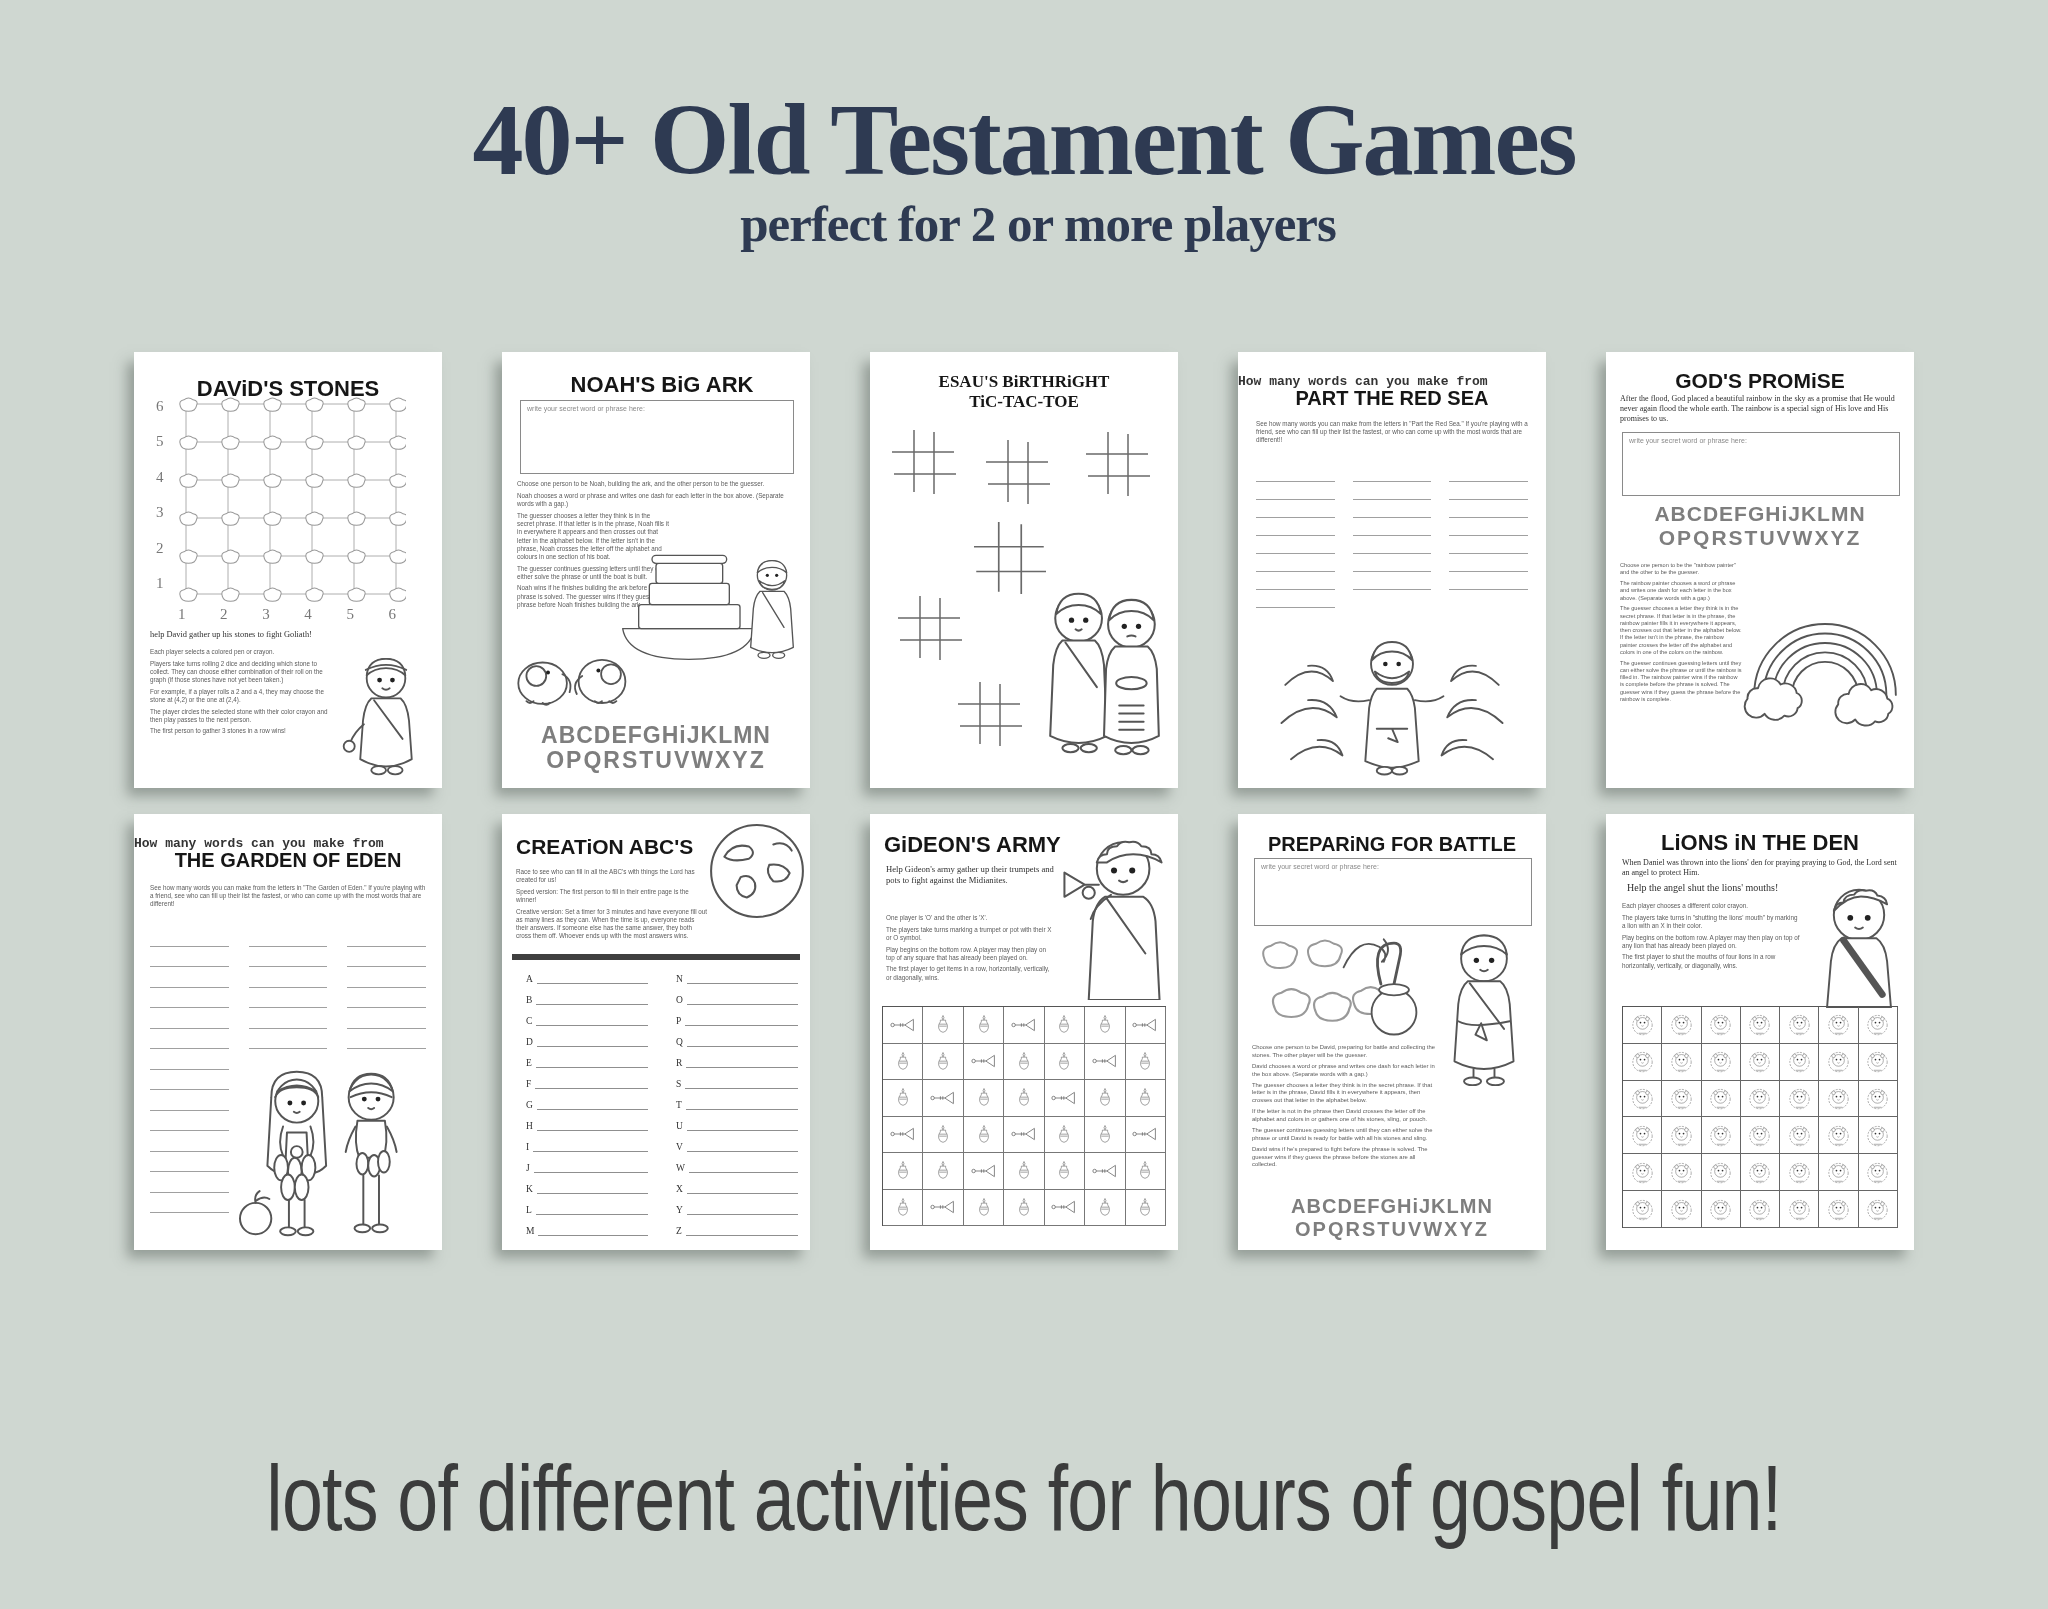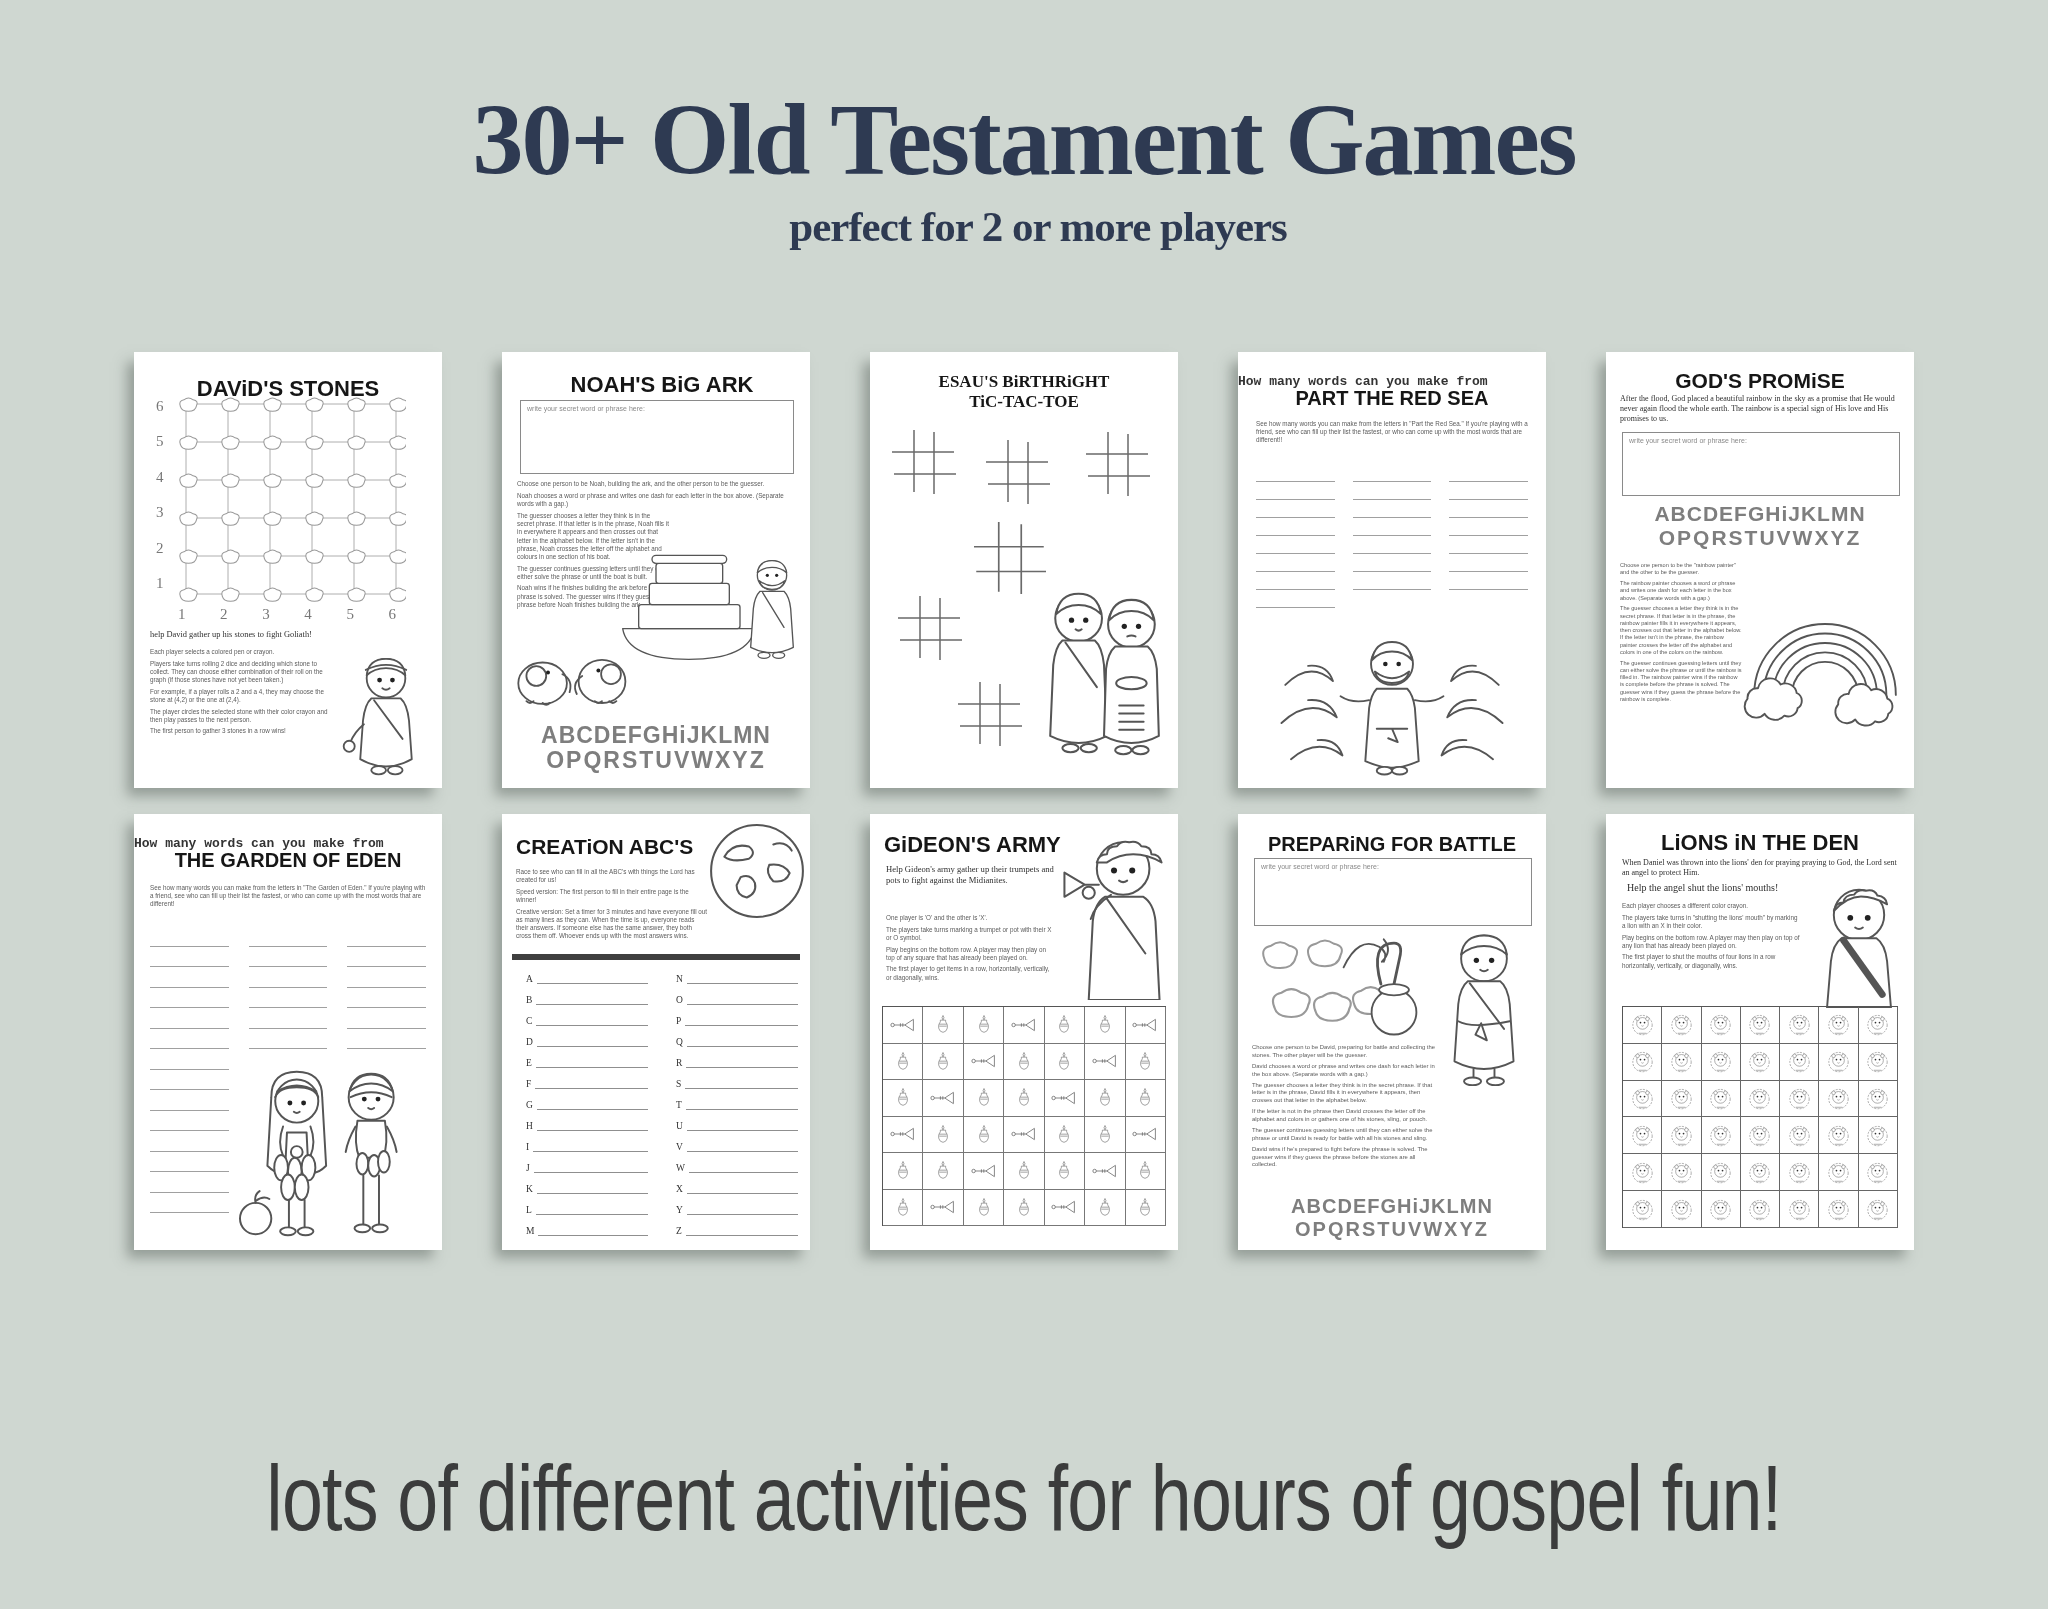--- a/index.html
+++ b/index.html
@@ -3,22 +3,22 @@
 <meta charset="utf-8">
 <style>
   html,body{margin:0;padding:0;}
   .canvas{position:relative;width:2048px;height:1609px;background:#cfd7d1;overflow:hidden;
           font-family:"Liberation Sans",sans-serif;}
 
   
   .header{position:absolute;top:0;left:0;width:100%;text-align:center;}
   .main-title{margin-top:86px;font-family:"Liberation Serif",serif;font-weight:700;
               font-size:102px;letter-spacing:-2px;color:#2e3a52;line-height:1.05;}
-  .main-sub{font-family:"Liberation Serif",serif;font-weight:600;font-size:43px;
-            color:#2e3a52;margin-top:9px;letter-spacing:-1px;padding-left:28px;}
+  .main-sub{font-family:"Liberation Serif",serif;font-weight:600;font-size:51px;
+            color:#2e3a52;margin-top:2px;letter-spacing:-1px;padding-left:28px;}
   .footer{position:absolute;top:1446px;width:100%;text-align:center;}
   .footer-inner{display:inline-block;font-size:92px;color:#3b3c3c;letter-spacing:-1px;
                 transform:scaleX(0.80);transform-origin:center;white-space:nowrap;}
 
   
   .rows{position:absolute;top:352px;left:0;width:100%;display:flex;flex-direction:column;
         gap:26px;align-items:center;}
   .prow{display:flex;gap:60px;}
   .sheet{position:relative;width:308px;height:436px;background:#ffffff;
          box-shadow:-8px 9px 12px -1px rgba(90,100,94,.5);}
@@ -161,21 +161,21 @@
   <g id="trumpet" fill="#fff" stroke="#666" stroke-width="0.9">
     <circle cx="3" cy="8" r="2"></circle>
     <path d="M5,8 h12 M12,6 v4 M14.8,6 v4" fill="none"></path>
     <path d="M17,8 l10,-6.5 v13 z"></path>
   </g>
 </svg>
 
 <div class="canvas">
 
   <div class="header">
-    <div class="main-title">30+ Old Testament Games</div>
+    <div class="main-title">40+ Old Testament Games</div>
     <div class="main-sub">perfect for 2 or more players</div>
   </div>
 
   <div class="rows">
     <div class="prow">
 
       <div class="sheet" id="p1">
         <div class="ptitle">DAViD'S STONES</div>
         <div class="ds-yaxis">
             <div>6</div>

